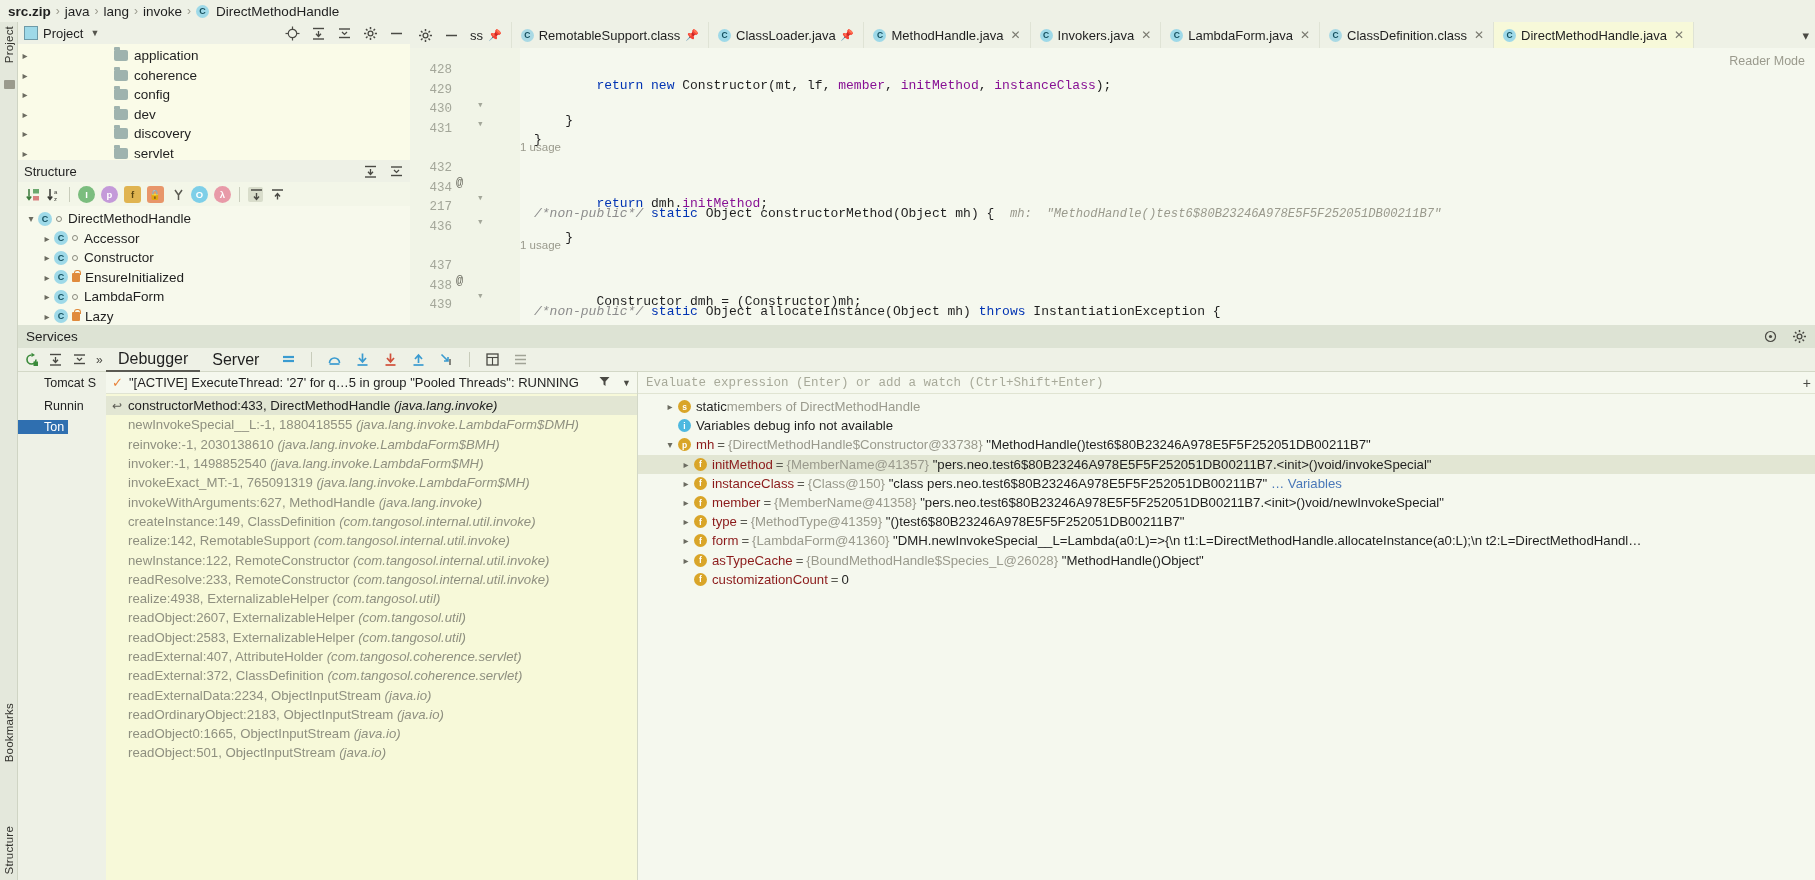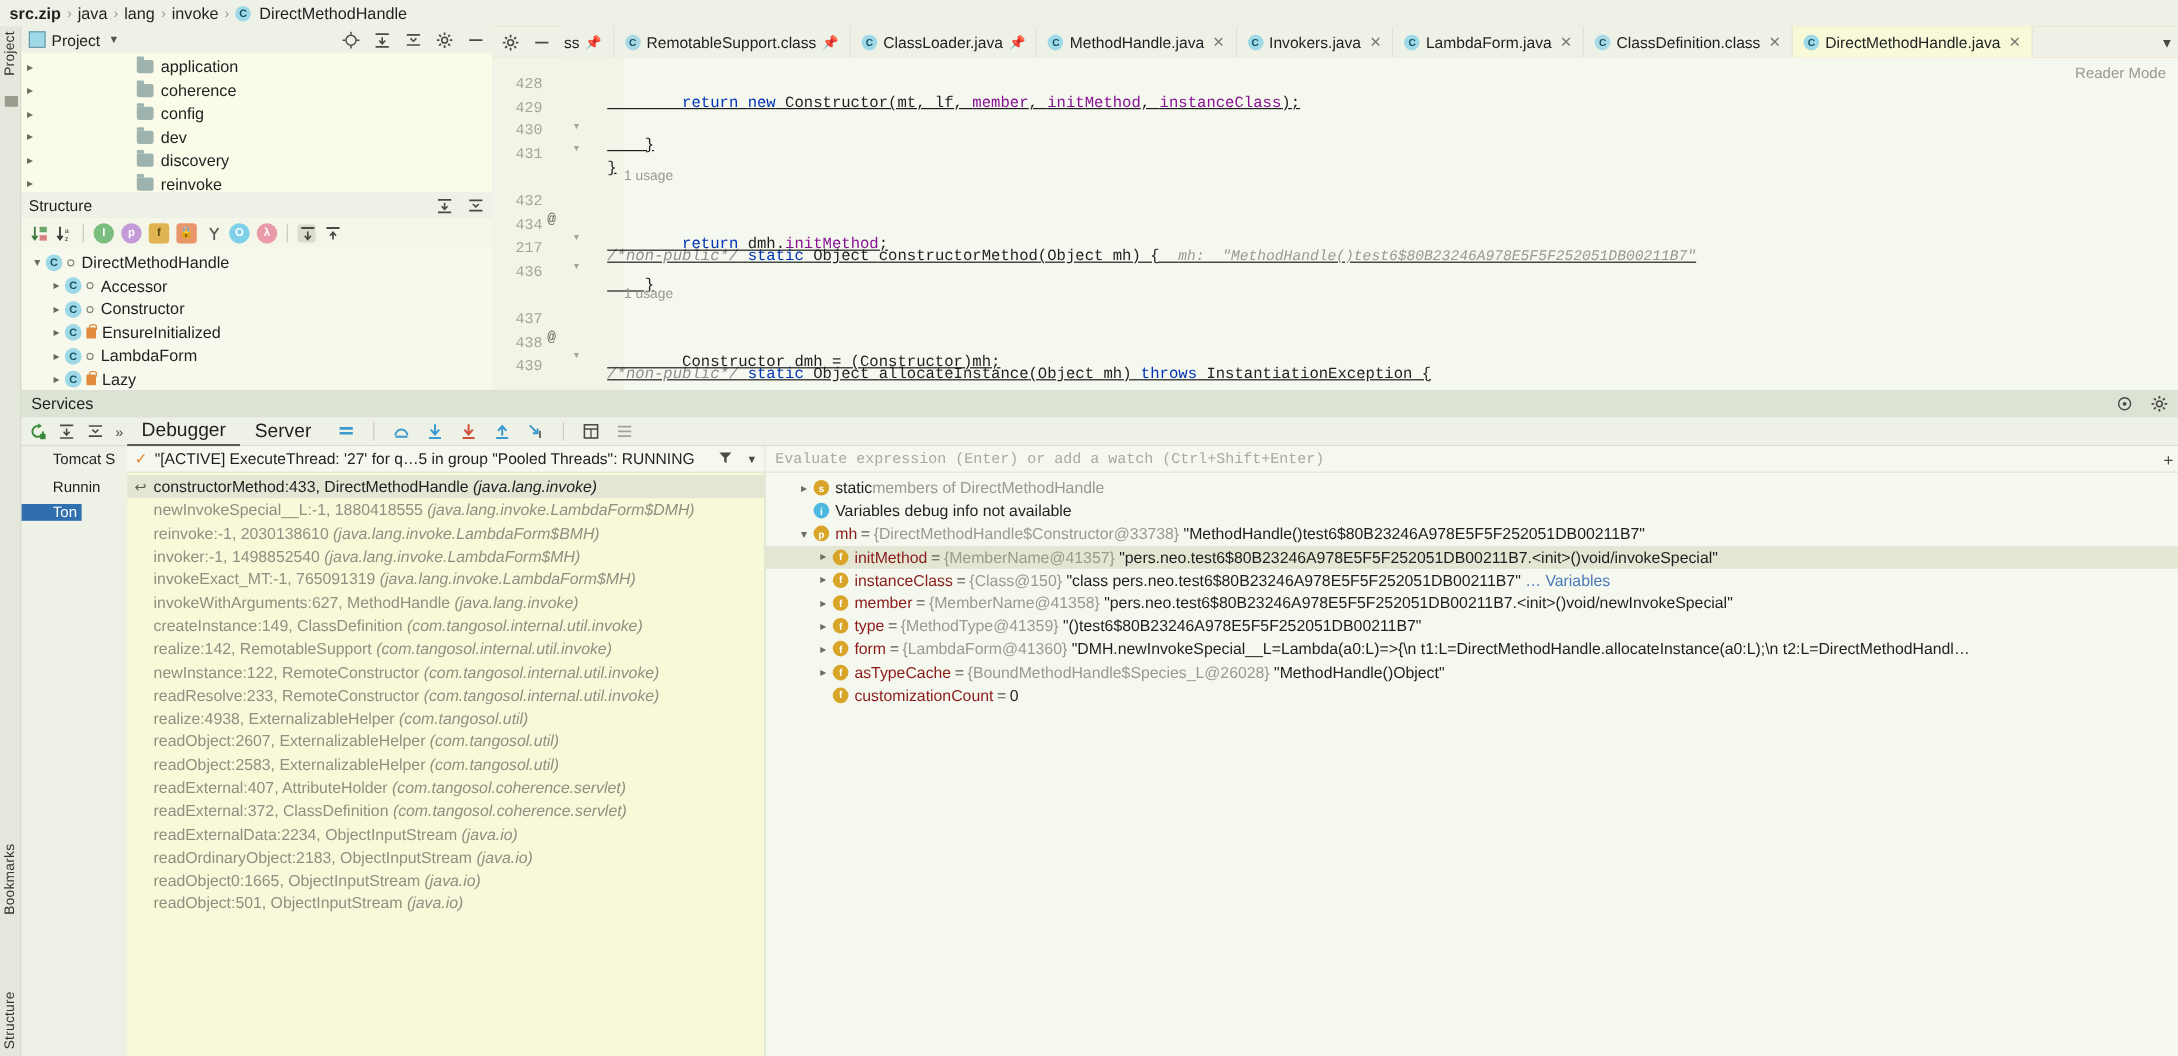--- a/index.html
+++ b/index.html
@@ -110,21 +110,21 @@
   .reader-mode{
     position:absolute;right:10px;top:6px;font-size:12.5px;color:#9a9a8d;
   }
   .gutter{
     position:absolute;left:0;top:0;width:110px;height:277px;background:#f1f4e7;
   }
   .cline{ position:relative; height:19.6px; font-family:"Liberation Mono", monospace; font-size:13px; white-space:pre;}
   .lnum{ position:absolute; left:0; width:42px; text-align:right; color:#a3a699; font-size:12.5px;}
   .ann{ position:absolute; left:46px; color:#6b6b60; font-size:12px;}
   .foldmark{ position:absolute; left:67px; color:#a3a699; font-size:11px;}
-  .ctext{ position:absolute; left:96px;text-decoration:underline; }
+  .ctext{ position:absolute; left:124px; }
   .cline.hl{ background:#2f6fb0; }
   .cline.hl .lnum{ color:#e8eef6; }
   .cline.hl .ctext{ color:#fff; }
   .usage{ position:absolute; left:110px; color:#9a9a8d; font-size:11.5px; font-family:"Liberation Sans",sans-serif;}
   .kw{color:#0033b3;}
   .cmt{color:#8c8c8c;font-style:italic;}
   .fld{color:#871094;}
   .hint{color:#9a9a8d;font-style:italic;font-size:12.2px;}
   .hl .hint{color:#cfe0f2;}
 
@@ -297,21 +297,21 @@
       <div class="trow">
           <span class="arrow">▸</span>
           <span style="width:82px"></span>
           <span class="folder"></span>
           <span>discovery</span>
         </div>
       <div class="trow">
           <span class="arrow">▸</span>
           <span style="width:82px"></span>
           <span class="folder"></span>
-          <span>reinvoke</span>
+          <span>servlet</span>
         </div>
     </div>
   </div>
 
   <div class="structpanel">
     <div class="panel-head">
       <span class="ttl">Structure</span>
       <span class="head-actions">
         <span class="ic">
           <svg width="15" height="15" viewBox="0 0 15 15">

